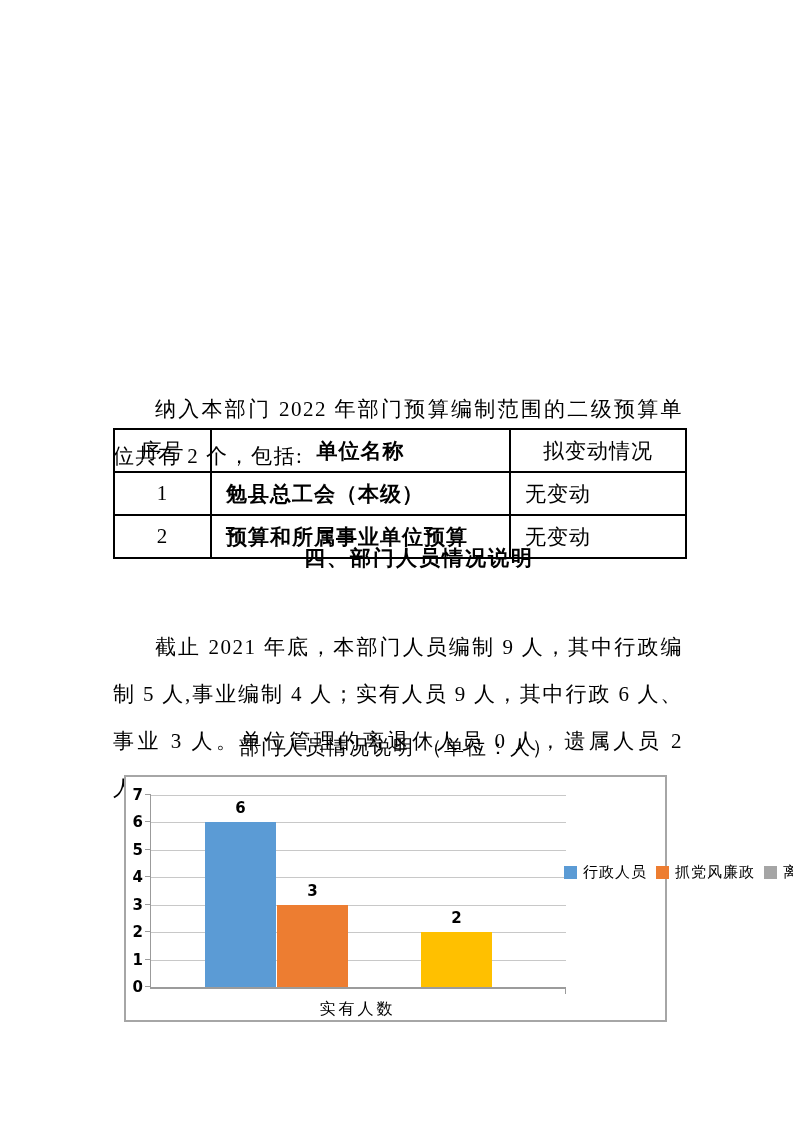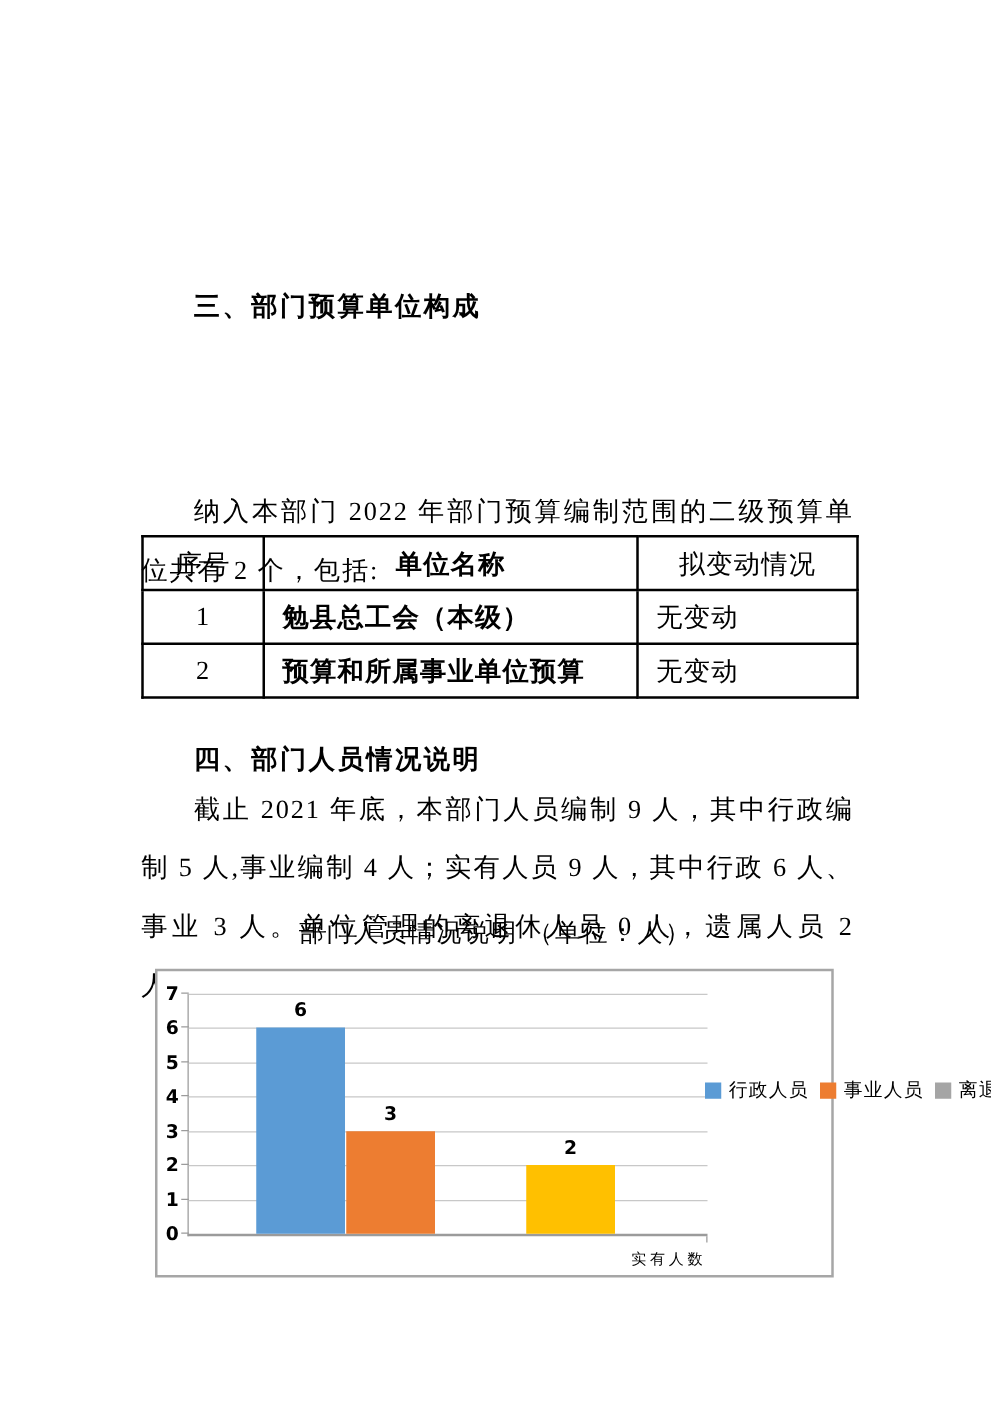--- a/index.html
+++ b/index.html
@@ -122,22 +122,22 @@
     position: absolute;
     width: 71px;
     text-align: center;
     font-size: 15px;
     font-weight: 700;
   }
   .x-axis-label {
     position: absolute;
     left: 24px; top: 222px;
     width: 415px;
-    text-align: right;
-    font-size: 12px;
+    text-align: center;
+    font-size: 16px;
     letter-spacing: 3px;
     font-family: "Liberation Serif", "DejaVu Serif", serif;
   }
   .legend {
     position: absolute;
     left: 438px; top: 86px;
     display: flex;
     flex-direction: row;
     gap: 9px;
   }
@@ -151,21 +151,20 @@
     white-space: nowrap;
   }
   .swatch { width: 13px; height: 13px; flex: 0 0 13px; }
 </style>
 </head>
 <body>
 
 <div class="page">
 
 
-  <h3 class="heading" style="top:222px; margin:0;">三、部门预算单位构成</h3>
 
 
   <p class="body-text indent" style="top:365px;">纳入本部门 2022 年部门预算编制范围的二级预算单位共有 2 个，包括:</p>
 
   <table class="units-table">
     <thead>
       <tr>
         <th class="c1">序号</th>
         <th class="c2">单位名称</th>
         <th class="c3">拟变动情况</th>
@@ -178,21 +177,21 @@
         <td class="c3">无变动</td>
       </tr>
       <tr>
         <td class="c1">2</td>
         <td class="c2">预算和所属事业单位预算</td>
         <td class="c3">无变动</td>
       </tr>
     </tbody>
   </table>
 
-  <h3 class="heading" style="top:584px; margin:0;">四、部门人员情况说明</h3>
+  <h3 class="heading" style="top:534px; margin:0;text-align:center;">四、部门人员情况说明</h3>
 
   <p class="body-text indent" style="top:603px;">截止 2021 年底，本部门人员编制 9 人，其中行政编制 5 人,事业编制 4 人；实有人员 9 人，其中行政 6 人、事业 3 人。单位管理的离退休人员 0 人，遗属人员 2 人。</p>
 
   <div class="chart-title">部门人员情况说明 （单位：人）</div>
 
   <div class="chart-box">
     <div class="y-ticks">
         <div class="ytick" style="bottom: -9px;">0</div>
         <div class="ytick" style="bottom: 18.4286px;">1</div>
         <div class="ytick" style="bottom: 45.8571px;">2</div>
@@ -226,21 +225,21 @@
         <div class="bar-label" style="left: 270px; bottom: 59.8571px;">2</div>
       </div>
     <div class="x-axis-label">实有人数</div>
     <div class="legend">
         <div class="legend-item">
           <span class="swatch" style="background: rgb(91, 155, 213);"></span>
           <span>行政人员</span>
         </div>
         <div class="legend-item">
           <span class="swatch" style="background: rgb(237, 125, 49);"></span>
-          <span>事业人员</span>
+          <span>抓党风廉政</span>
         </div>
         <div class="legend-item">
           <span class="swatch" style="background: rgb(165, 165, 165);"></span>
           <span>离退休人员</span>
         </div>
         <div class="legend-item">
           <span class="swatch" style="background: rgb(255, 192, 0);"></span>
           <span>遗属人员</span>
         </div>
       </div>

